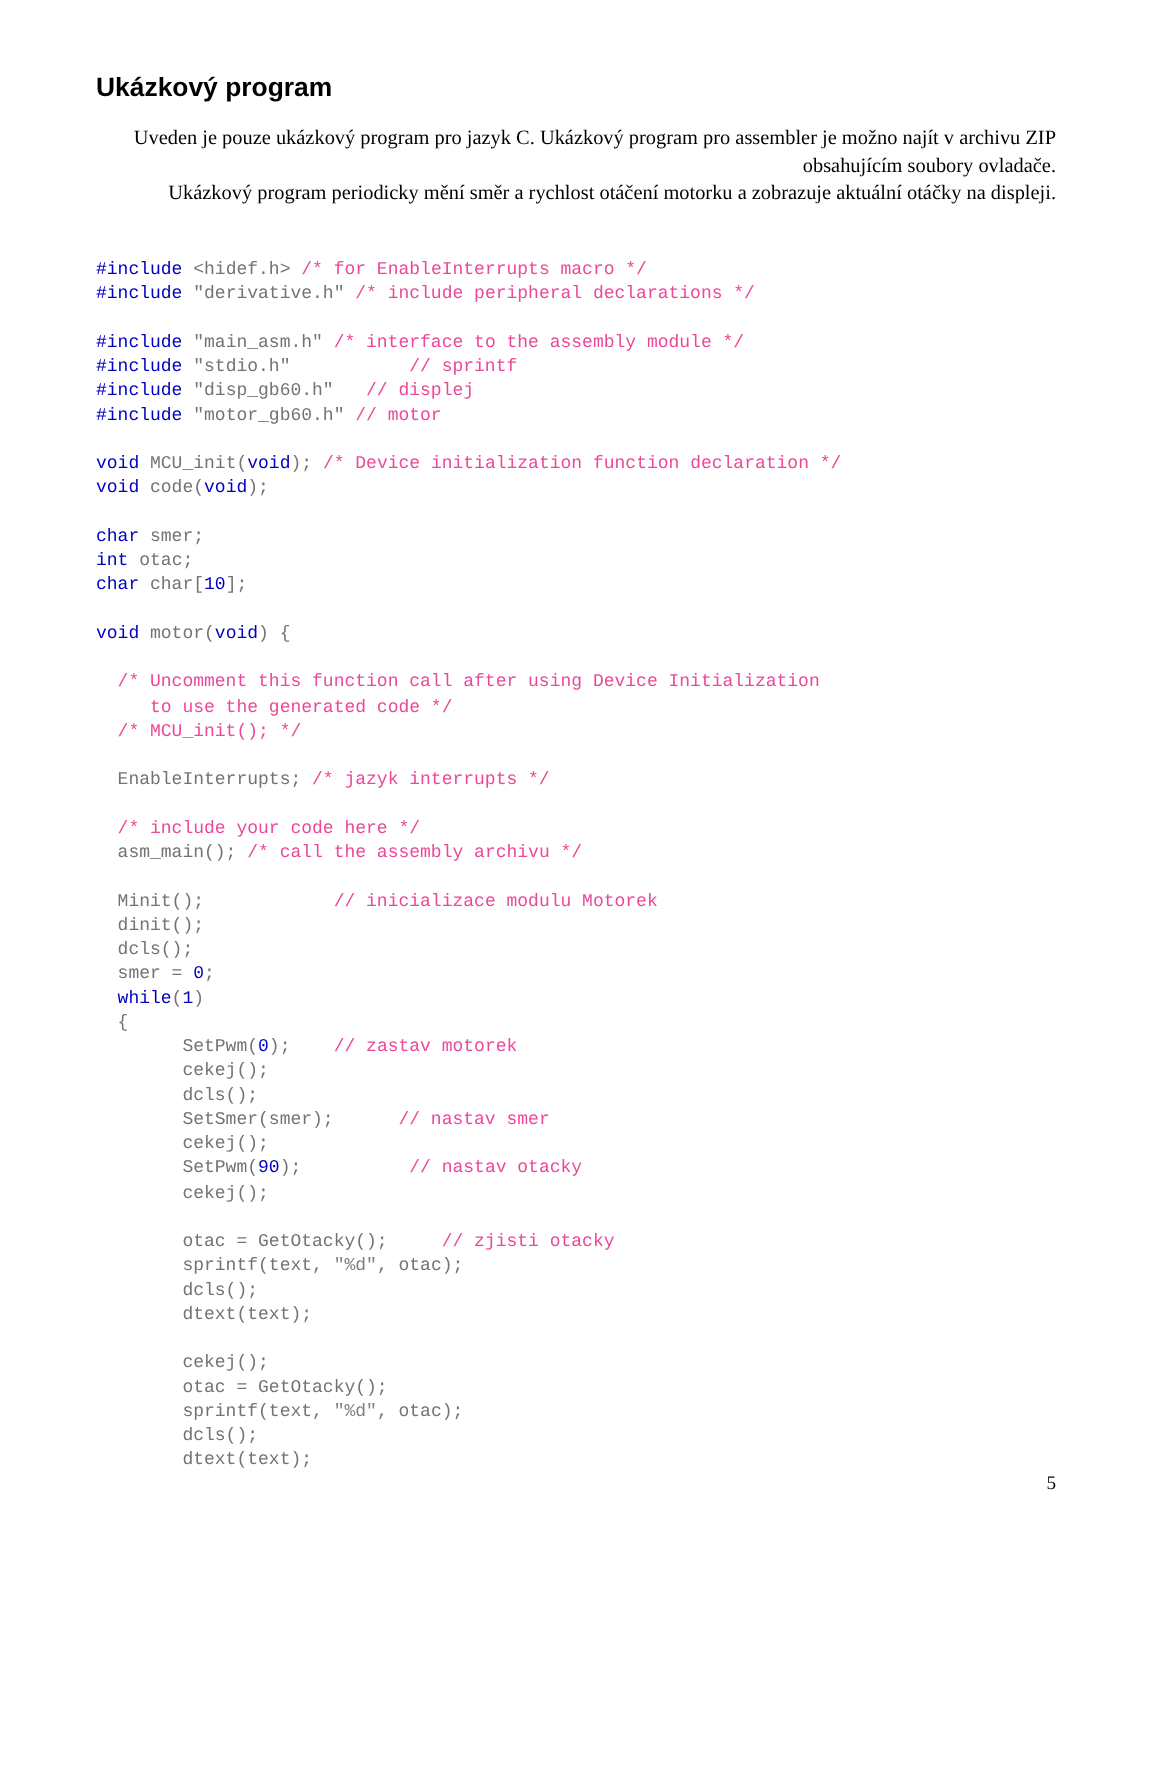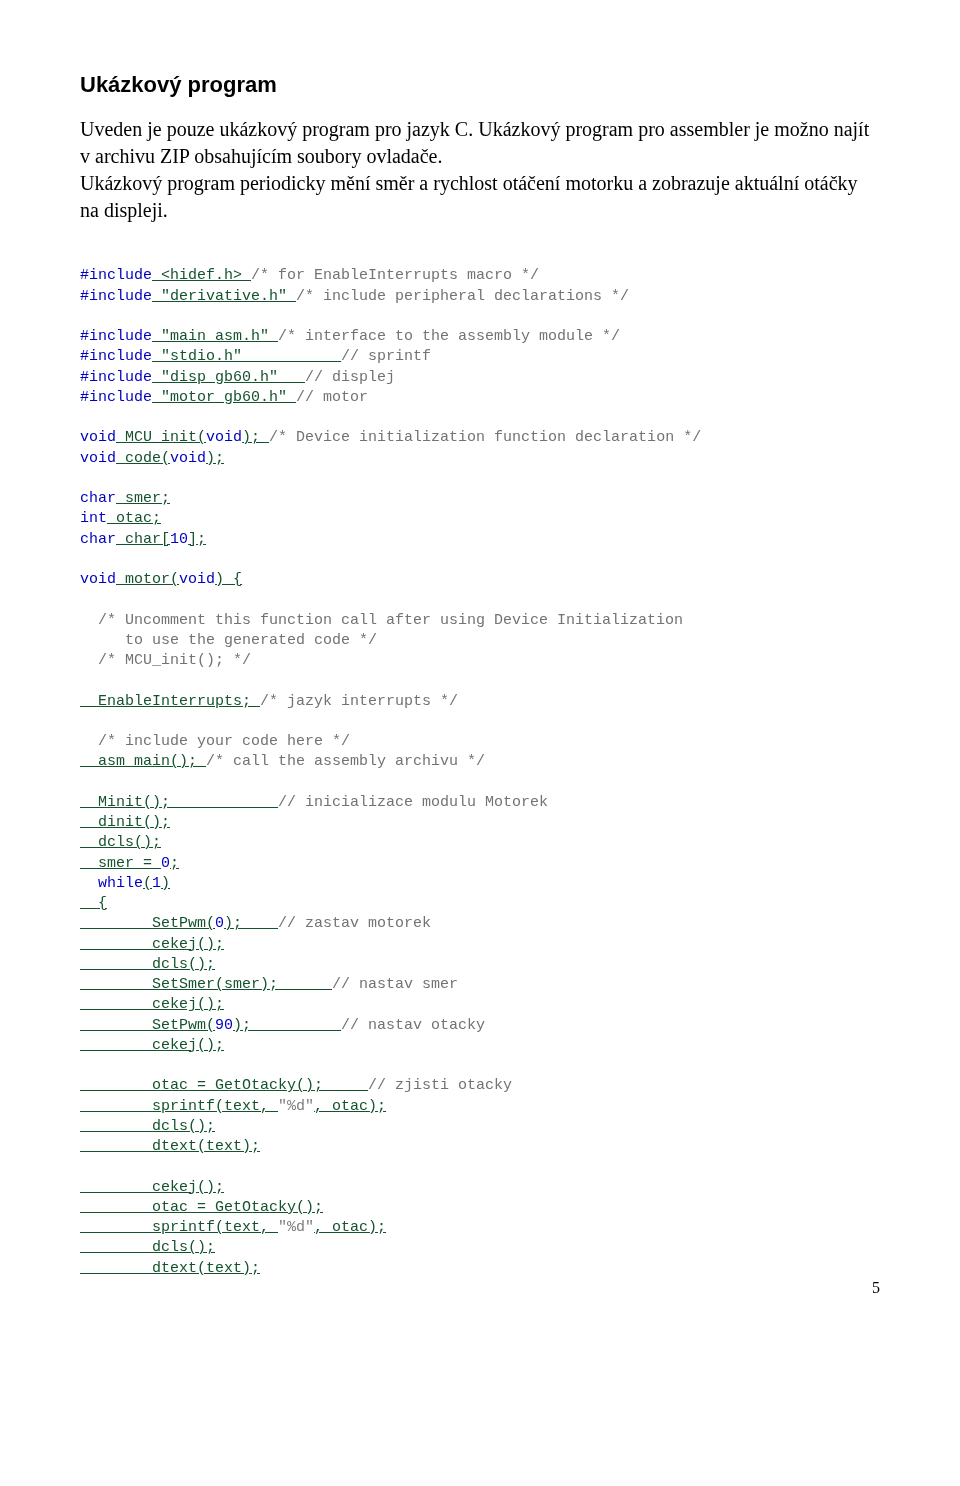--- a/index.html
+++ b/index.html
@@ -8,39 +8,40 @@
     font-family: "Times New Roman", Times, serif;
     background: #ffffff;
     color: #000000;
     width: 960px;
     box-sizing: border-box;
   }
   h2 {
     font-family: Arial, Helvetica, sans-serif;
     font-size: 22px;
     font-weight: bold;
-    margin: 12px 0 18px 0;
+    margin: 0 0 18px 0;
   }
   .body-text {
     font-family: "Times New Roman", Times, serif;
-    font-size: 20px;
+    font-size: 17px;
     line-height: 1.35;
     margin: 0 0 22px 0;
     white-space: pre-wrap;
+    text-align: right;
   }
   .code {
     font-family: "Courier New", Courier, monospace;
     font-size: 15px;
     line-height: 1.35;
     white-space: pre;
   }
   .kw    { color: #0000c0; }   
-  .cm    { color: #737373; }   
+  .cm    { color: #ec4899; }   
   .str   { color: #7f7f7f; }   
-  .ident { color: #14532d; text-decoration: underline; }   
+  .ident { color: #737373; }   
   .pagenum {
     position: absolute;
     right: 80px;
     font-family: "Times New Roman", Times, serif;
     font-size: 16px;
   }
 </style>
 </head>
 <body>
 

